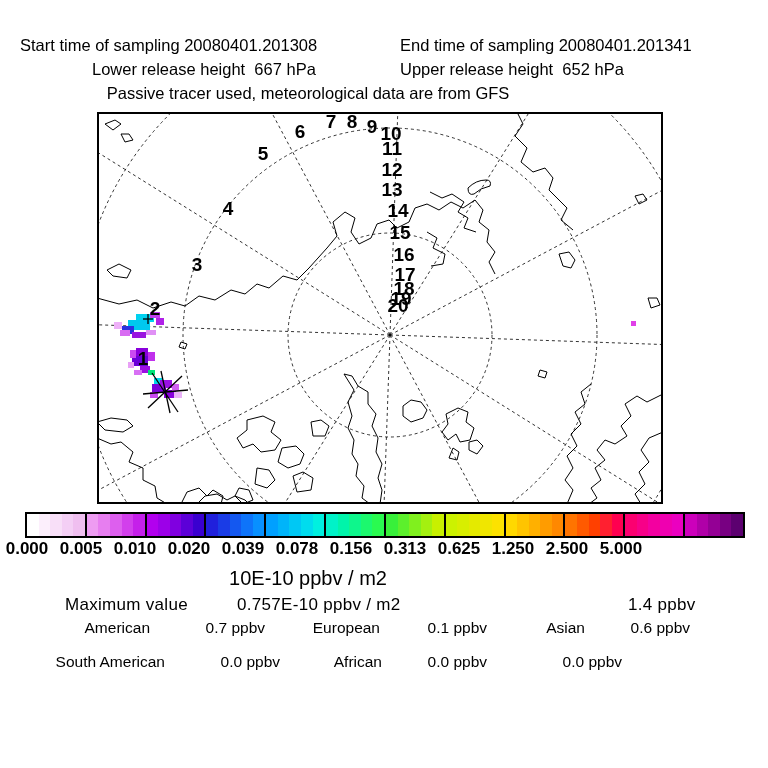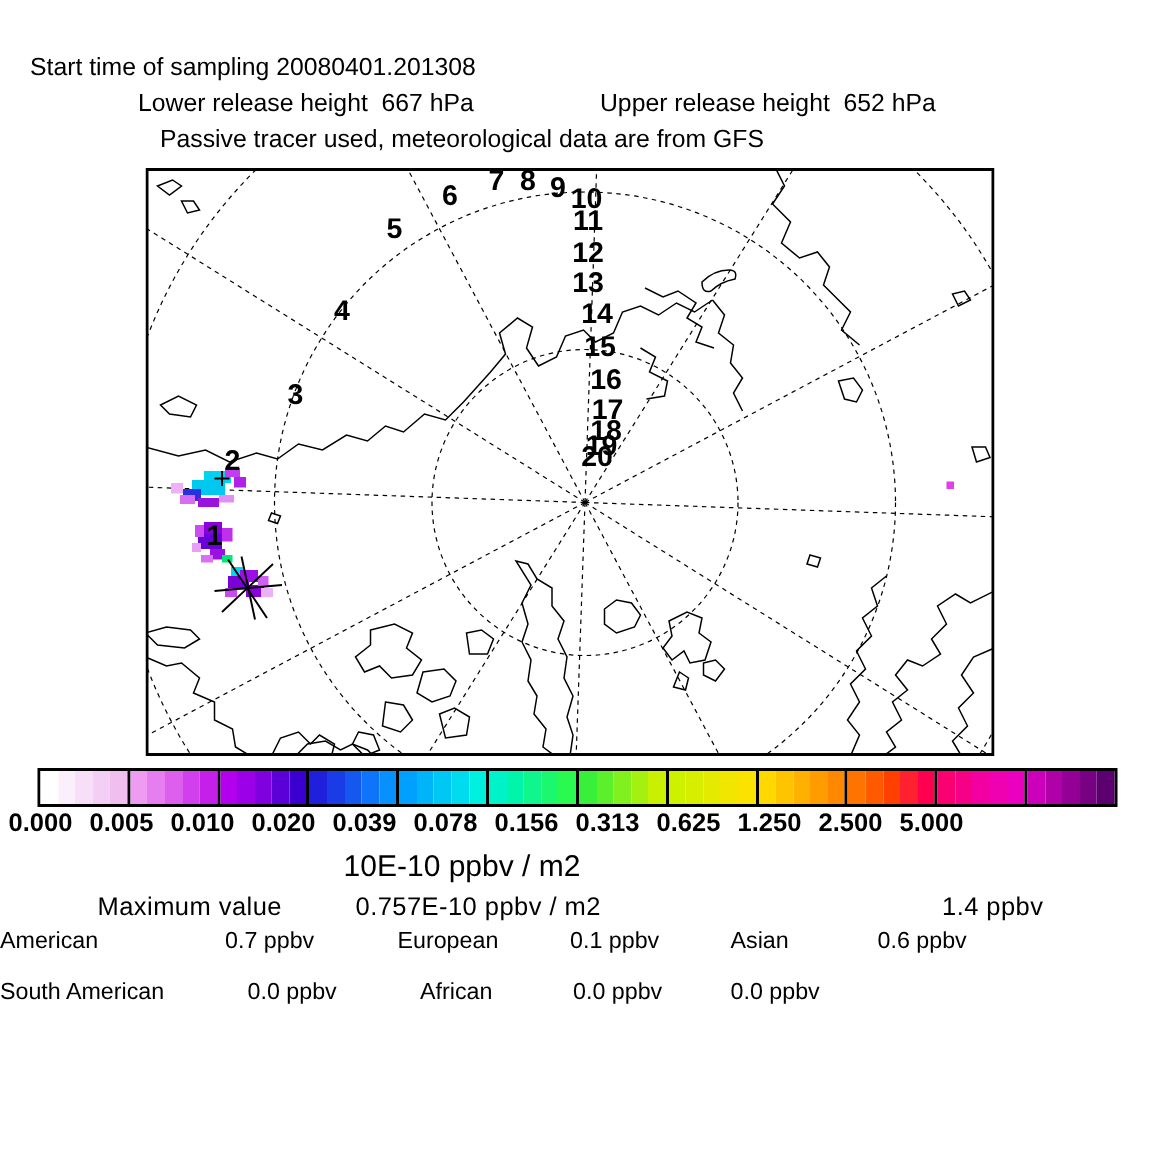--- a/index.html
+++ b/index.html
@@ -14,33 +14,34 @@
       border:2px solid #000;box-sizing:border-box;display:flex}
   .cb-seg{flex:1;display:flex;border-left:2px solid #000}
   .cb-seg:first-child{border-left:none}
   .cb-cell{flex:1}
   .ticks{position:absolute;left:0;top:539px;width:648px;display:flex}
   .tick{flex:1;text-align:center;font-weight:bold;font-size:17px}
   .units{position:absolute;top:567px;font-size:20px}
   
   .s1{font-size:17px;letter-spacing:0.3px}
   .srow{position:absolute;display:grid;font-size:15.5px}
-  .srow span{text-align:left}
+  .srow span{text-align:right}
   .row2{left:0;top:619px;grid-template-columns:150px 115px 115px 107px 98px 105px}
   .row3{left:0;top:653px;grid-template-columns:165px 115px 102px 105px 135px 78px}
   
   .traj{font-family:"Liberation Sans",sans-serif;font-size:19px;font-weight:bold}
   svg{position:absolute;left:97px;top:112px}
 </style>
 </head>
 <body>
 
 <div class="page">
 
   <div class="abs hline" style="left:20px;top:36px">Start time of sampling 20080401.201308</div>
+  <div class="abs hline" style="left:400px;top:36px">End time of sampling 20080401.201341</div>
   <div class="abs hline" style="left:92px;top:60px">Lower release height  667 hPa</div>
   <div class="abs hline" style="left:400px;top:60px">Upper release height  652 hPa</div>
   <div class="abs hline center" style="top:84px">Passive tracer used, meteorological data are from GFS</div>
 
   <svg id="mapsvg" width="566" height="392" viewBox="0 0 566 392">
     <defs>
         <clipPath id="mapclip">
           <rect x="1" y="1" width="564" height="390"></rect>
         </clipPath>
       </defs>

